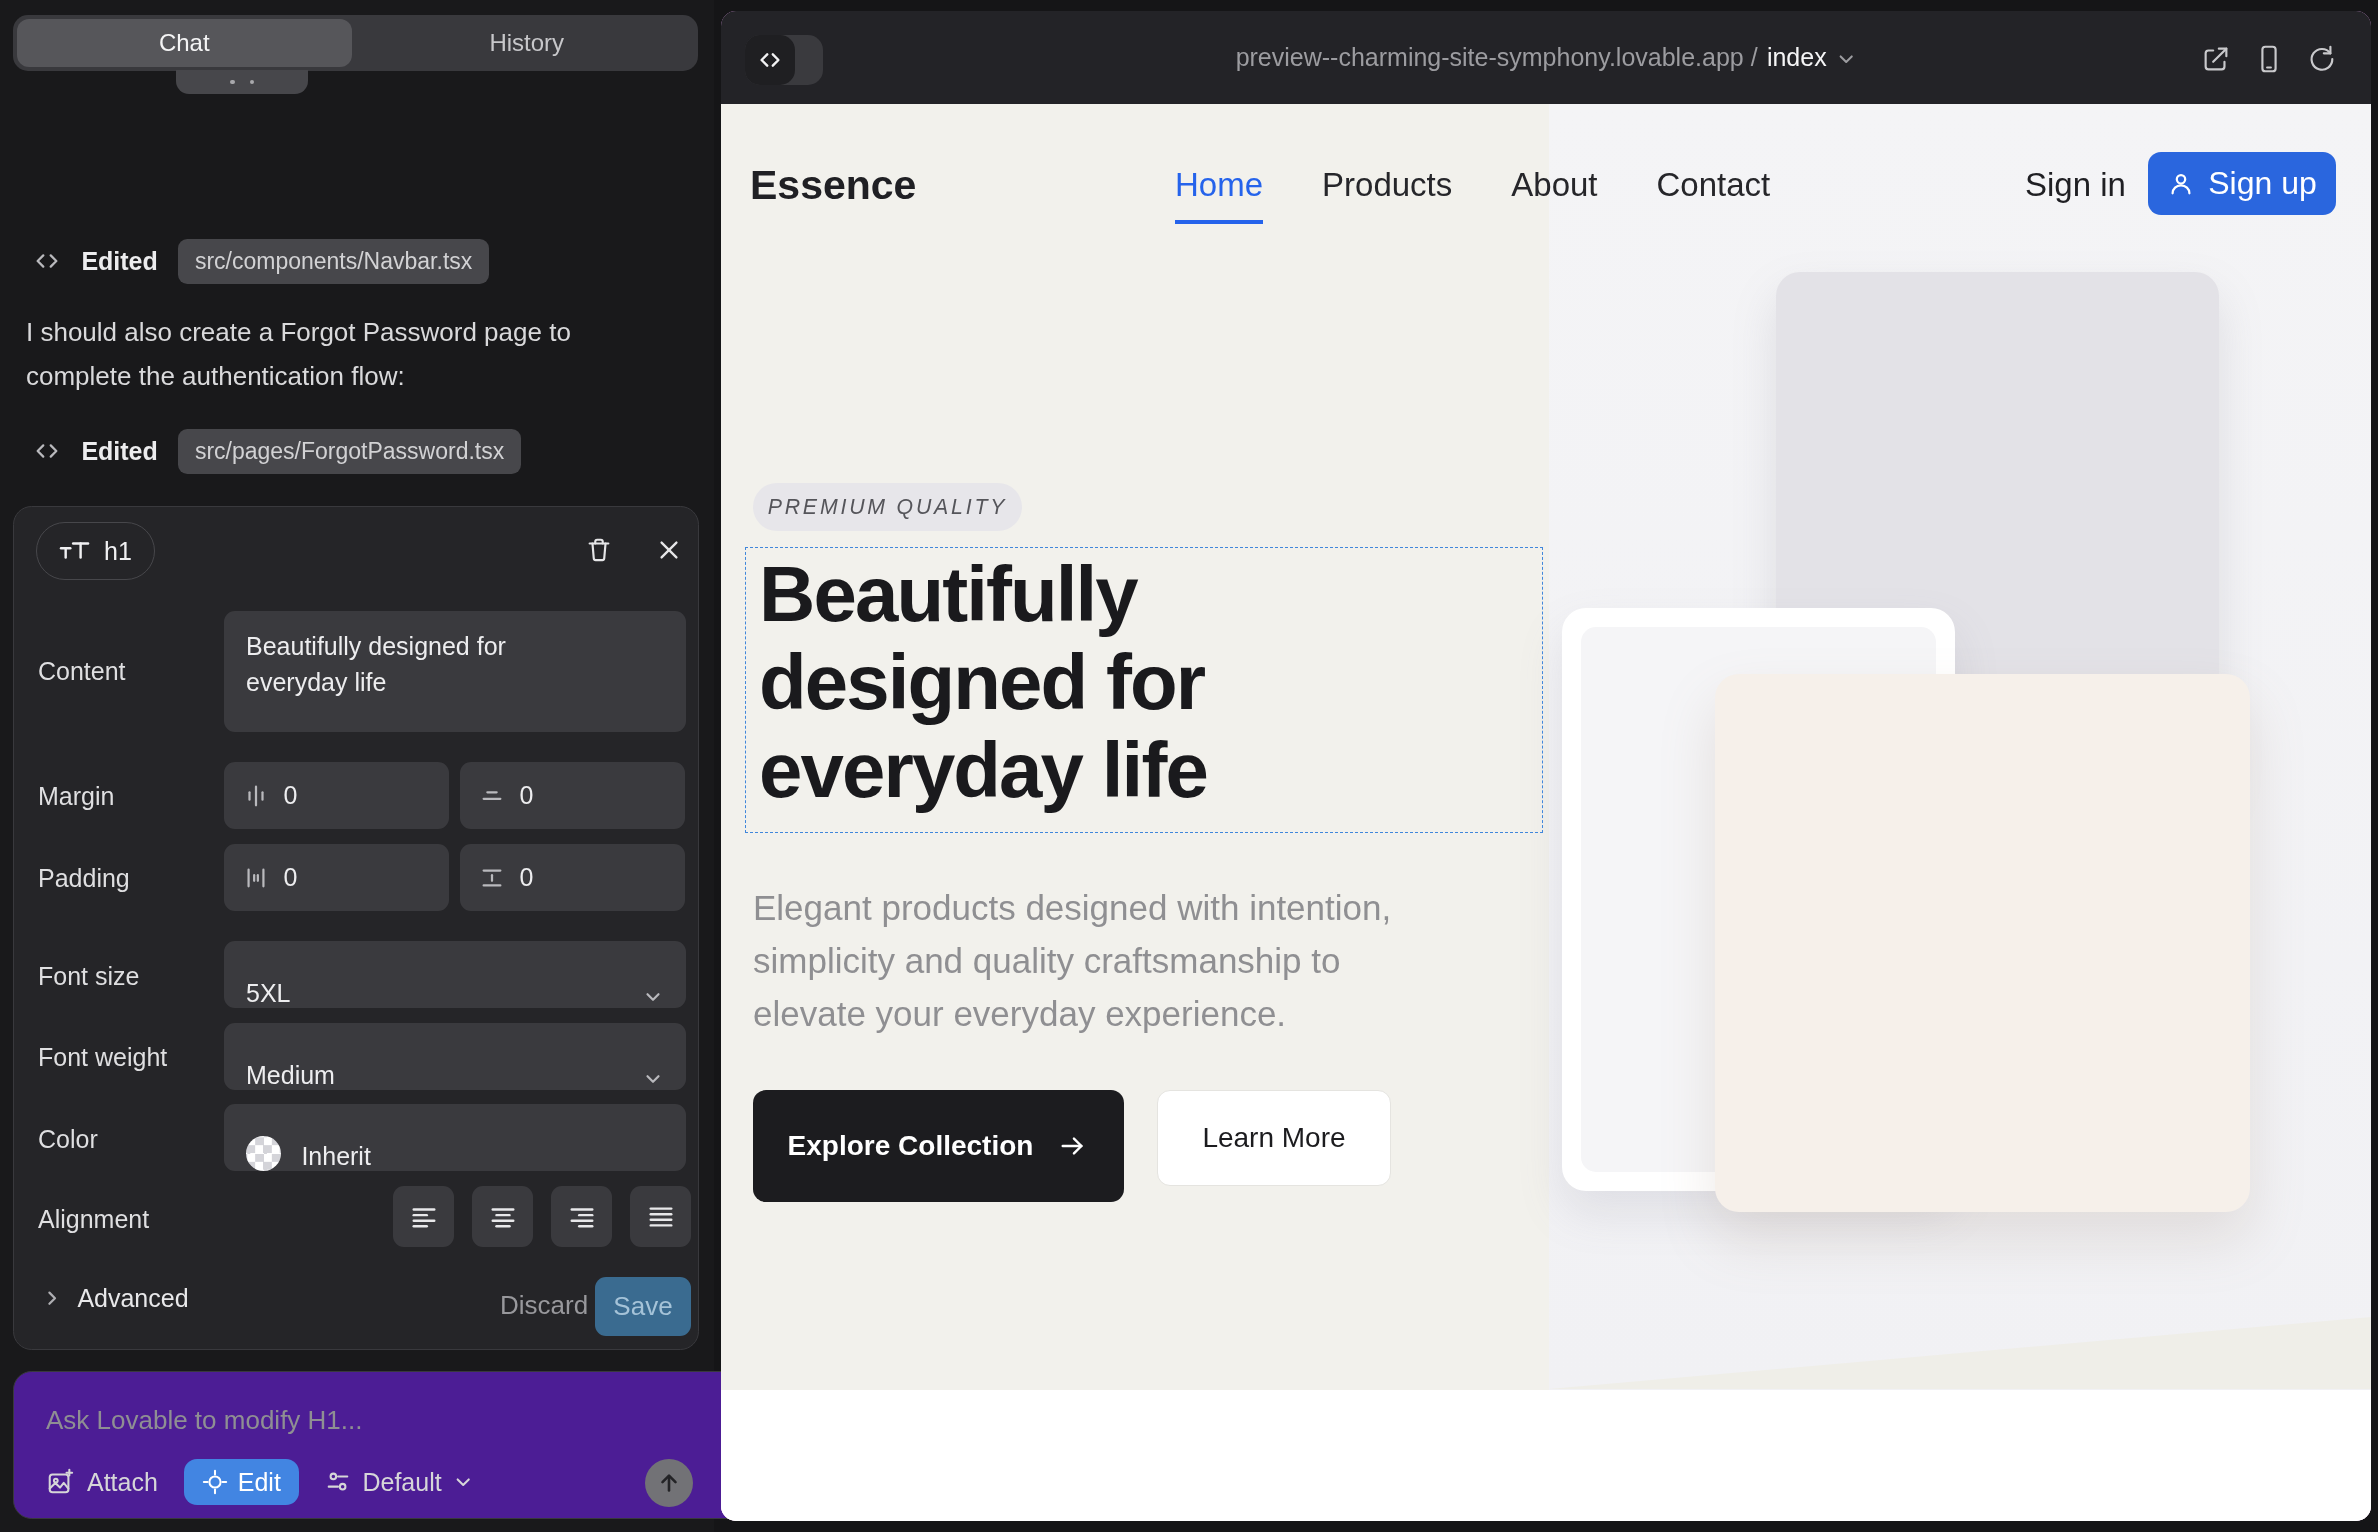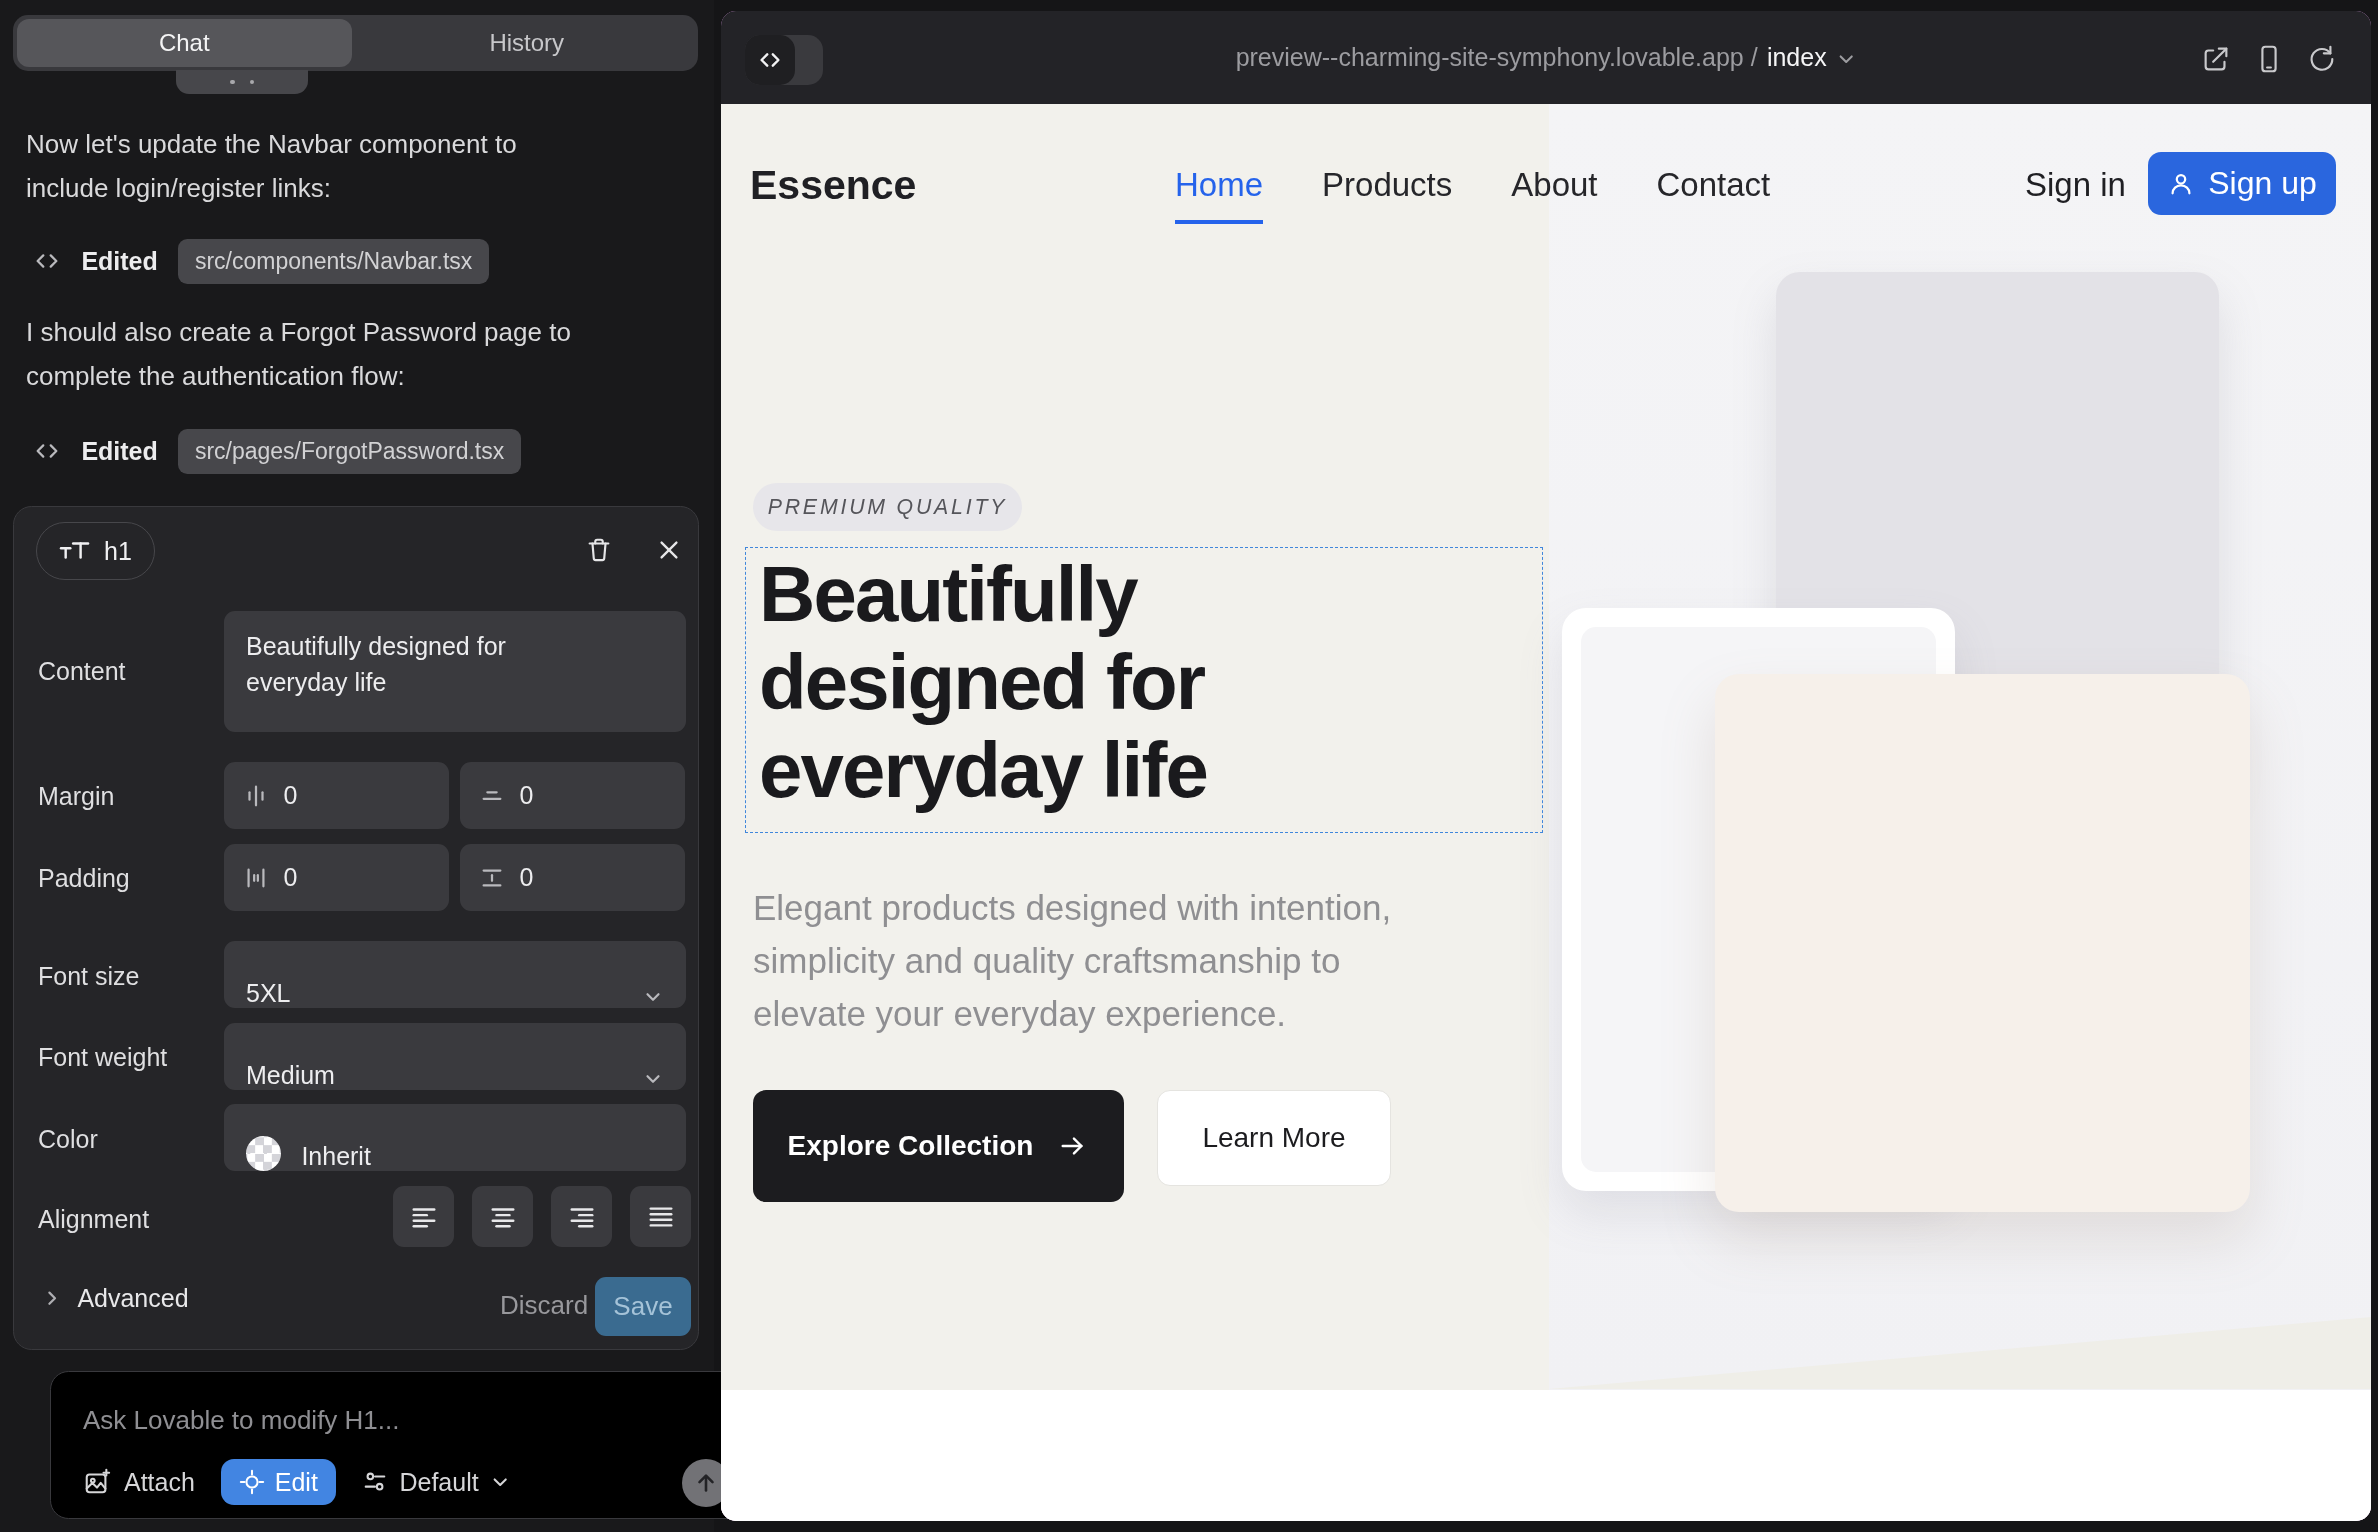--- a/index.html
+++ b/index.html
@@ -41,21 +41,21 @@
   .sel { display:flex; align-items:flex-end; height:67px; width:462px; padding:0 22px; }
   .sel .chev { margin-left:auto; color:#B9B9BD; }
   .swatch { width:35px; height:35px; border-radius:50%; background:repeating-conic-gradient(#D4D4D9 0% 25%, #FFFFFF 0% 50%) 50%/16.7px 16.7px; margin-right:20.4px; }
   .align-btn { position:absolute; top:679px; width:61px; height:61px; background:#3A3A3E; border-radius:11px; display:flex; align-items:center; justify-content:center; color:#E8E8EA; cursor:pointer; }
   .adv { position:absolute; left:28px; top:777px; display:flex; align-items:center; gap:15px; font-size:25px; color:#E8E8EA; cursor:pointer; }
   .adv .chev { color:#AEAEB2; }
   .discard { position:absolute; left:486px; top:783px; font-size:26px; color:#98989C; cursor:pointer; }
   .save { position:absolute; left:581px; top:770px; width:96px; height:59px; background:#3A6B90; border-radius:11px; display:flex; align-items:center; justify-content:center; font-size:26px; color:#A5C3D8; cursor:pointer; }
 
   
-  .composer { position:absolute; left:13px; top:1371px; width:804px; height:148px; background:#000000; border:1.9px solid #39393D; border-radius:18.6px;margin-left:37px; }
+  .composer { position:absolute; left:13px; top:1371px; width:804px; height:148px; background:#4c1d95; border:1.9px solid #39393D; border-radius:18.6px; }
   .composer .ph { position:absolute; left:32px; top:33px; font-size:26px; color:#8F8F93; }
   .c-row { position:absolute; left:32px; top:87px; height:46px; display:flex; align-items:center; gap:13px; color:#D6D6D8; font-size:25px; }
   .edit-pill { height:46px; border-radius:13px; background:#4285E2; color:#FFFFFF; display:flex; align-items:center; gap:9.3px; padding:0 18.6px; margin:0 13px; cursor:pointer; }
   .mode { display:flex; align-items:center; gap:11px; cursor:pointer; }
   .send { position:absolute; left:631px; top:87px; width:48px; height:48px; border-radius:50%; background:#727276; display:flex; align-items:center; justify-content:center; color:#232326; cursor:pointer; }
 
   
   .frame { position:absolute; left:721px; top:11px; width:1650px; height:1510px; background:#f0abfc; border-radius:15px; overflow:hidden; }
   .chrome { position:absolute; left:0; top:0; width:100%; height:93px; background:#232327; }
   .code-toggle { position:absolute; left:24px; top:24px; width:78px; height:50px; background:#3A3A3E; border-radius:15px; cursor:pointer; }
@@ -101,24 +101,20 @@
   <div class="tabbar">
     <div class="tab active">Chat</div>
     <div class="tab">History</div>
   </div>
 
   <div class="partial-chip">
       <i></i>
       <i></i>
     </div>
 
-  <div class="msg msg1">
-    <div>Now let's update the Navbar component to</div>
-    <div>include login/register links:</div>
-  </div>
 
   <div class="edited-row er1">
     <span class="code-ico">
       <svg width="28" height="28" viewBox="0 0 30 30" fill="none" stroke="currentColor" stroke-width="2.4" stroke-linecap="round" stroke-linejoin="round">
           <polyline points="11,9 5,15 11,21"></polyline>
           <polyline points="19,9 25,15 19,21"></polyline>
         </svg>
     </span>
     <span class="edited-label">Edited</span>
     <span class="file-chip">src/components/Navbar.tsx</span>

